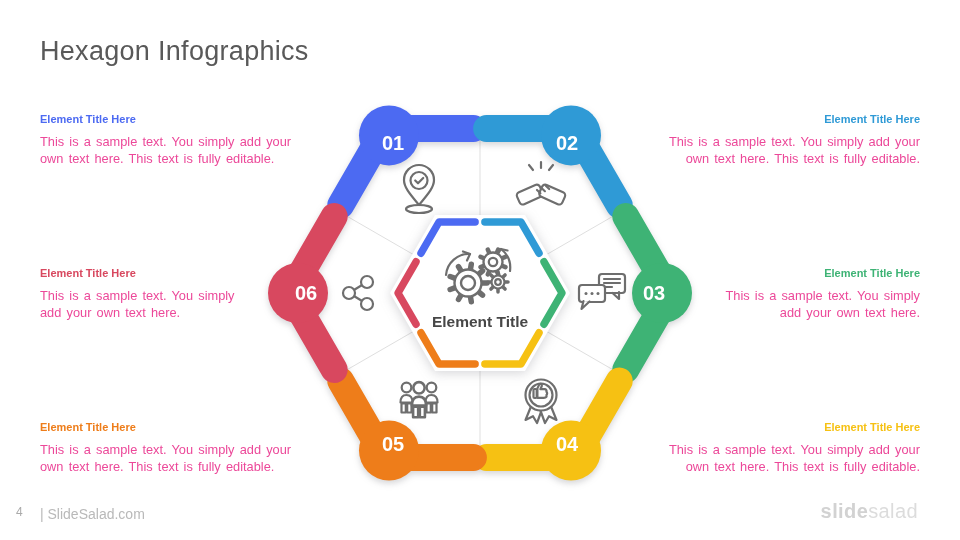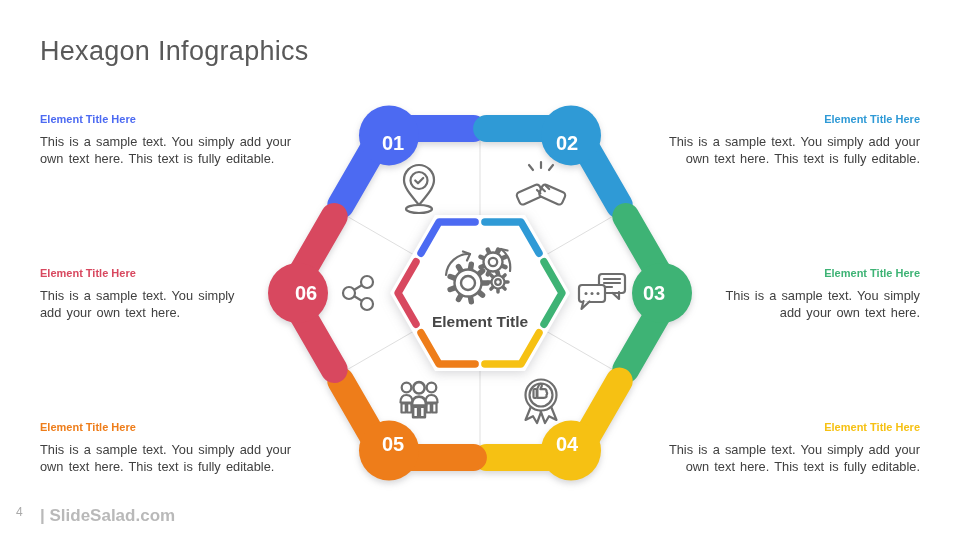--- a/index.html
+++ b/index.html
@@ -2,26 +2,26 @@
 <html><head>
 <meta charset="utf-8">
 <style>
   html,body{margin:0;padding:0;background:#ffffff;}
   .slide{position:relative;width:960px;height:540px;background:#ffffff;overflow:hidden;
          font-family:"Liberation Sans",sans-serif;}
   .main-title{position:absolute;left:40px;top:36px;font-size:27px;font-weight:400;
               color:#595959;letter-spacing:.3px;text-align:center;}
   .callout{position:absolute;width:290px;}
   .callout .t{font-size:11px;font-weight:bold;line-height:19px;margin-bottom:4px;}
-  .callout .b{font-size:12.8px;color:#404040;line-height:17px;word-spacing:1.6px;white-space:nowrap;}
+  .callout .b{font-size:12.8px;color:#ec4899;line-height:17px;word-spacing:1.6px;white-space:nowrap;}
   .col-left{left:40px;text-align:left;}
   .col-right{right:40px;text-align:right;}
   .row1{top:110px}.row2{top:264px}.row3{top:418px}
   .page-no{position:absolute;left:16px;top:505px;font-size:12px;color:#aaaaaa;}
-  .site{position:absolute;left:40px;top:506px;font-size:17px;color:#b9b9b9;font-weight:bold;}
+  .site{position:absolute;left:40px;top:506px;font-size:14px;color:#b9b9b9;}
   .brand{position:absolute;right:42px;top:500px;font-size:20px;color:#dcdcdc;letter-spacing:.4px;}
   .brand b{color:#d2d2d2;font-weight:bold;}
   svg{position:absolute;left:255px;top:90px;}
   .hairline{stroke:#dfdfdf;stroke-width:1;fill:none;}
   .band{fill:none;stroke-width:27;stroke-linecap:round;stroke-linejoin:round;}
   .ring{fill:none;stroke-width:7.5;stroke-linecap:round;stroke-linejoin:round;}
   .num{font-size:20px;font-weight:bold;fill:#ffffff;text-anchor:middle;}
   .ctitle{font-size:15.5px;font-weight:bold;fill:#474747;text-anchor:middle;}
   .ic{stroke:#6e6e6e;stroke-width:2.2;fill:none;stroke-linecap:round;stroke-linejoin:round;}
   .icw{fill:#ffffff;}
@@ -198,14 +198,15 @@
         <path class="teeth" style="stroke-width:3.5" d="M6 0L10 0M4.24 4.24L7.07 7.07M0 6L0 10M-4.24 4.24L-7.07 7.07M-6 0L-10 0M-4.24 -4.24L-7.07 -7.07M0 -6L0 -10M4.24 -4.24L7.07 -7.07"></path>
         <circle class="ic icw" r="6.5" style="stroke-width:2.2"></circle>
         <circle class="ic icw" r="2.8" style="stroke-width:2.2"></circle>
       </g>
     </g>
     <text class="ctitle" x="225" y="237">Element Title</text>
   </svg>
 
   <div class="page-no">4</div>
   <div class="site">| SlideSalad.com</div>
+  <div class="brand"><b>slide</b><span>salad</span></div>
 
 </div>
 
 </body></html>

